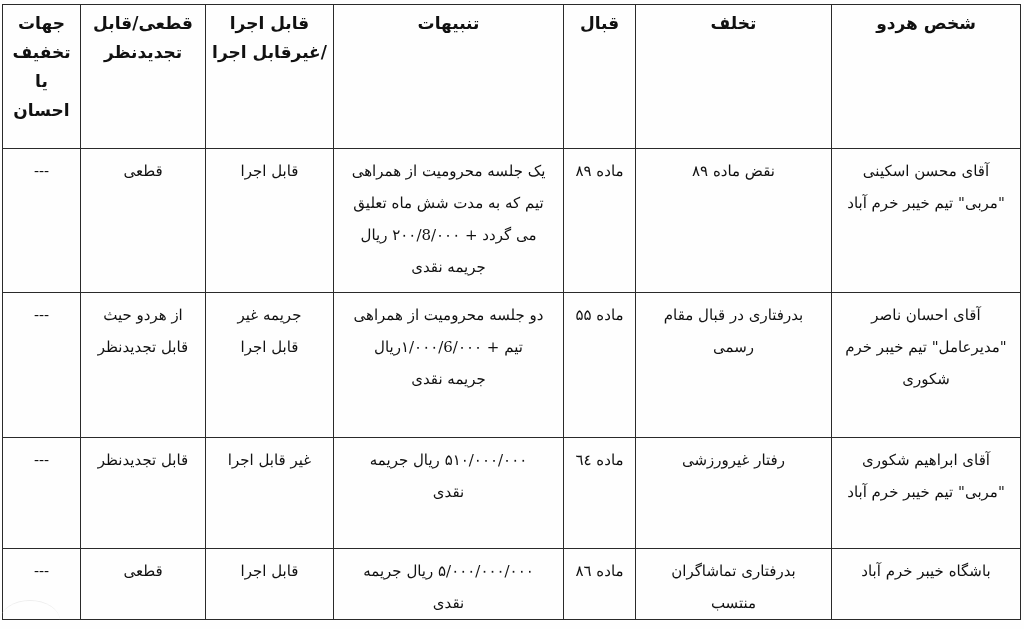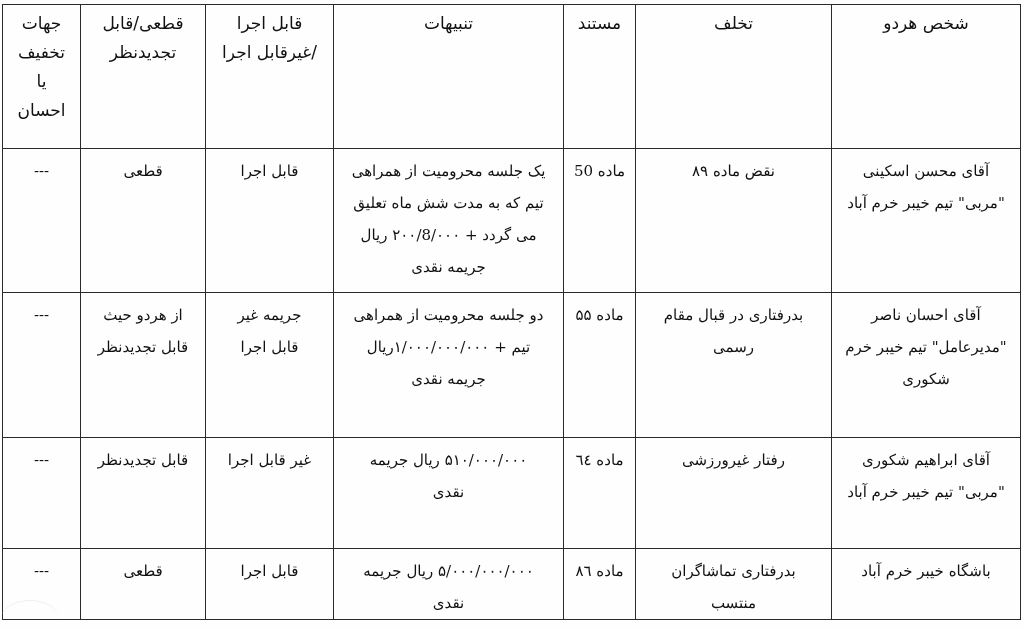--- a/index.html
+++ b/index.html
@@ -18,21 +18,21 @@
     table-layout: fixed;
   }
   table.verdicts th, table.verdicts td {
     border: 1.5px solid #2a2a2a;
     vertical-align: top;
     text-align: center;
     padding: 0 4px;
   }
   table.verdicts th {
     font-family: "DejaVu Sans", sans-serif;
-    font-weight: normal;
+    font-weight: bold;
     font-size: 17px;
     line-height: 29px;
     padding-top: 4px;
     height: 144px;
     box-sizing: border-box;
   }
   table.verdicts td {
     font-family: "DejaVu Serif", serif;
     font-size: 15px;
     line-height: 32px;
@@ -72,21 +72,21 @@
     </colgroup>
     <thead>
       <tr>
         <th>
             <span class="line">شخص هردو</span>
           </th>
         <th>
             <span class="line">تخلف</span>
           </th>
         <th>
-            <span class="line">مستند</span>
+            <span class="line">قبال</span>
           </th>
         <th>
             <span class="line">تنبیهات</span>
           </th>
         <th>
           <span class="line">قابل اجرا</span>
           <span class="line">/غیرقابل اجرا</span>
         </th>
         <th>
           <span class="line">قطعی/قابل</span>
@@ -103,21 +103,21 @@
     <tbody>
       <tr class="r1">
         <td>
           <span class="line">آقای محسن اسکینی</span>
           <span class="line">"مربی" تیم خیبر خرم آباد</span>
         </td>
         <td>
           <span class="line">نقض ماده ۸۹</span>
         </td>
         <td>
-            <span class="line">ماده 50</span>
+            <span class="line">ماده ۸۹</span>
           </td>
         <td class="penalty">
           <span class="line">یک جلسه محرومیت از همراهی</span>
           <span class="line">تیم که به مدت شش ماه تعلیق</span>
           <span class="line">می گردد + ۲۰۰/8/۰۰۰ ریال</span>
           <span class="line">جریمه نقدی</span>
         </td>
         <td>
             <span class="line">قابل اجرا</span>
           </td>
@@ -136,21 +136,21 @@
         </td>
         <td>
           <span class="line">بدرفتاری در قبال مقام</span>
           <span class="line">رسمی</span>
         </td>
         <td>
             <span class="line">ماده ۵۵</span>
           </td>
         <td class="penalty">
           <span class="line">دو جلسه محرومیت از همراهی</span>
-          <span class="line">تیم + ۱/۰۰۰/۰۰۰/۰۰۰ریال</span>
+          <span class="line">تیم + ۱/۰۰۰/6/۰۰۰ریال</span>
           <span class="line">جریمه نقدی</span>
         </td>
         <td>
           <span class="line">جریمه غیر</span>
           <span class="line">قابل اجرا</span>
         </td>
         <td>
           <span class="line">از هردو حیث</span>
           <span class="line">قابل تجدیدنظر</span>
         </td>

